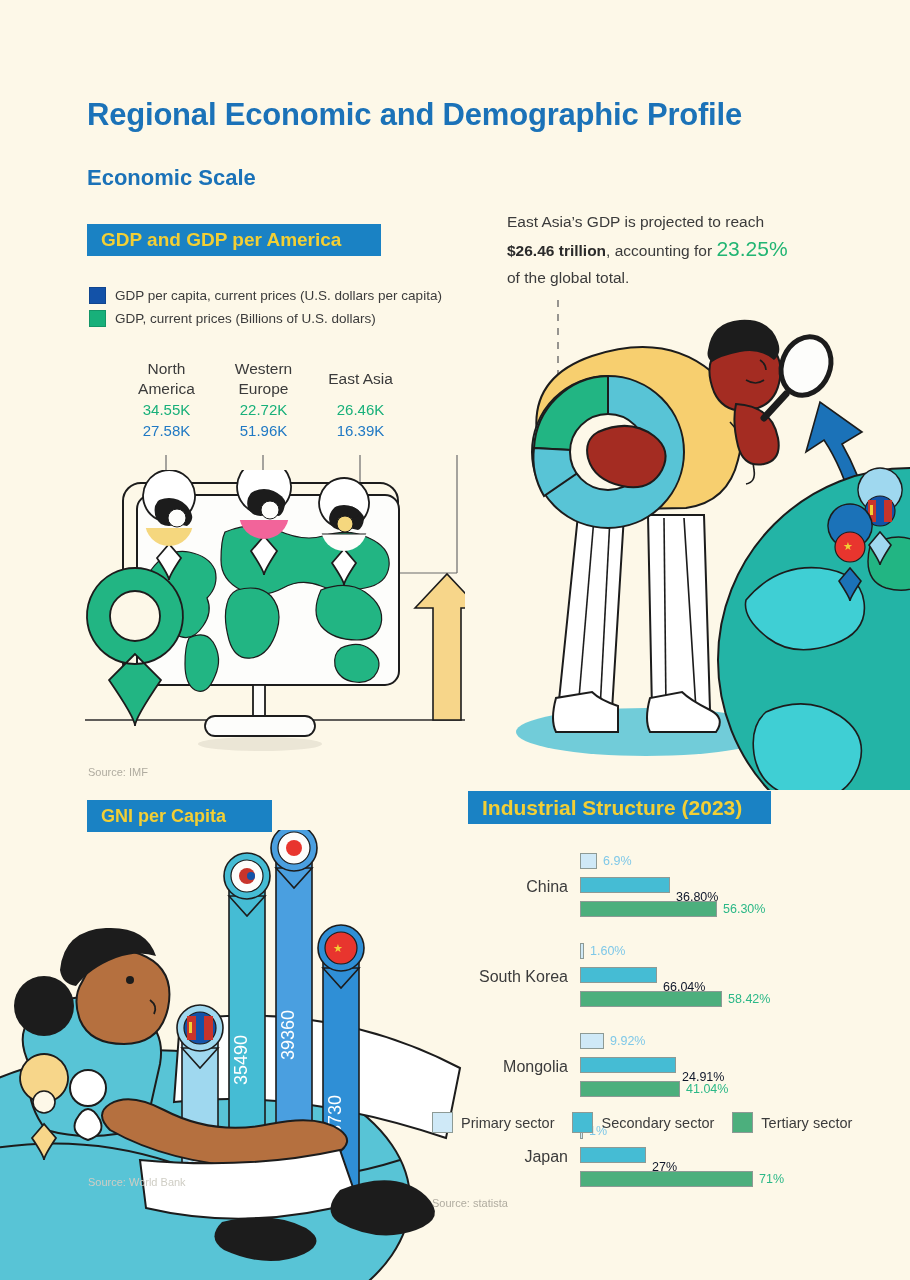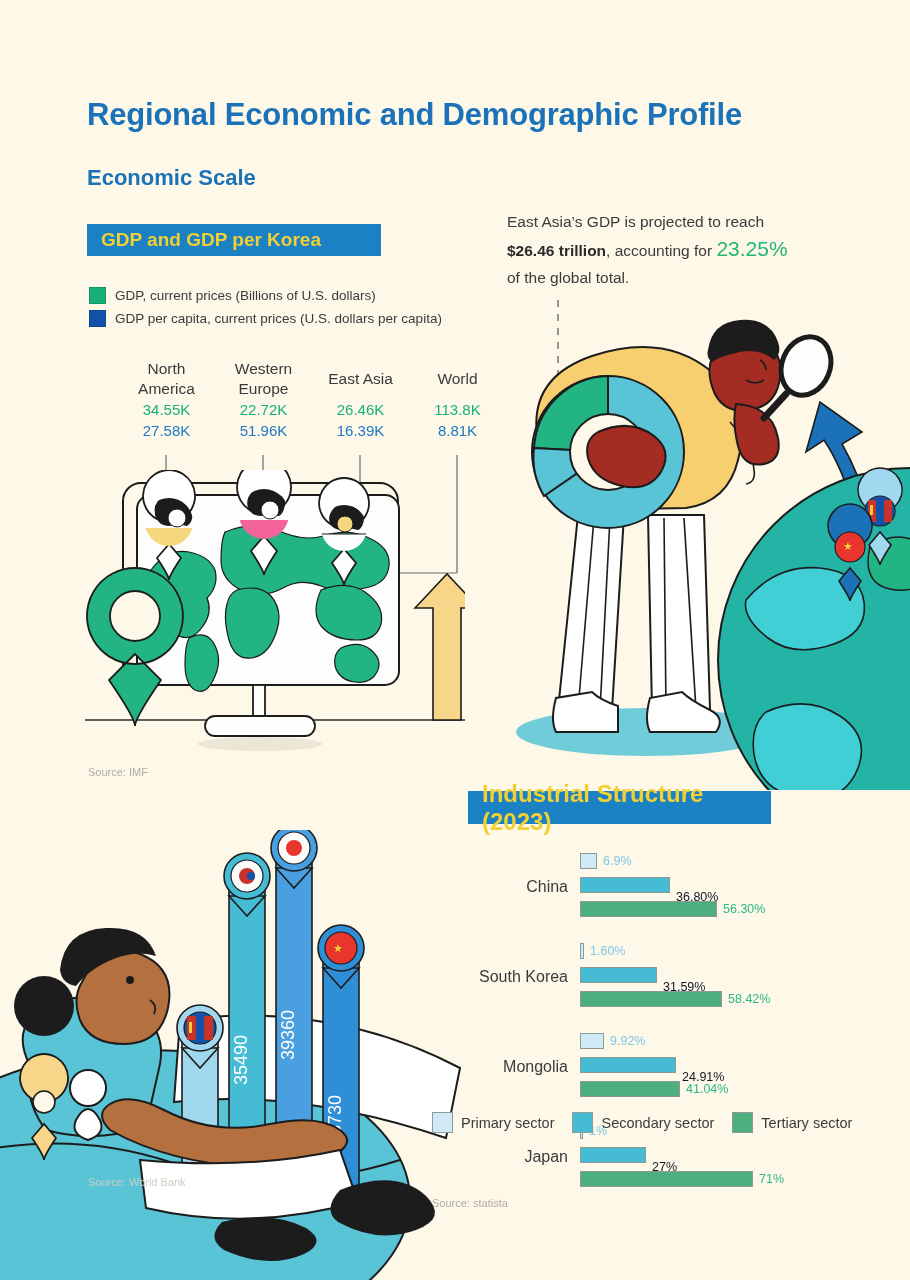--- a/index.html
+++ b/index.html
@@ -23,21 +23,21 @@
 
   
   .banner{
     position:absolute;background:#1a82c4;
     color:#f2cf35;font-weight:bold;
     display:flex;align-items:center;padding:0 14px;
     box-sizing:border-box;
   }
   #banner-gdp{left:87px;top:224px;width:294px;height:32px;font-size:19px;}
   #banner-gni{left:87px;top:800px;width:185px;height:32px;font-size:18px;}
-  #banner-ind{left:468px;top:791px;width:303px;height:33px;font-size:24px;}
+  #banner-ind{left:468px;top:791px;width:303px;height:33px;font-size:21px;}
 
   
   .callout{
     position:absolute;left:507px;top:208px;width:350px;
     font-size:15.5px;color:#3b3b3b;line-height:27px;
   }
   .callout b{color:#2b2b2b;}
   .pct-green{color:#22b573;font-size:21px;}
 
   
@@ -88,61 +88,57 @@
   svg{display:block;}
 </style>
 </head>
 <body>
 
 <div class="page">
 
   <div class="main-title">Regional Economic and Demographic Profile</div>
   <div class="section-title">Economic Scale</div>
 
-  <div class="banner" id="banner-gdp">GDP and GDP per Korea</div>
+  <div class="banner" id="banner-gdp">GDP and GDP per America</div>
+  <div class="banner" id="banner-gni">GNI per Capita</div>
   <div class="banner" id="banner-ind">Industrial Structure (2023)</div>
 
   <div class="callout">
     <span>East Asia’s GDP is projected to reach</span><br>
     <b>$26.46 trillion</b><span>, accounting for </span><span class="pct-green">23.25%</span><br>
     <span>of the global total.</span>
   </div>
 
   <div class="legend-gdp">
     <div class="lg-row">
+      <span class="lg-sw" style="background:#1352a8"></span>
+      <span class="lg-txt">GDP per capita, current prices (U.S. dollars per capita)</span>
+    </div>
+    <div class="lg-row">
       <span class="lg-sw" style="background:#18b07a"></span>
       <span class="lg-txt">GDP, current prices (Billions of U.S. dollars)</span>
-    </div>
-    <div class="lg-row">
-      <span class="lg-sw" style="background:#1352a8"></span>
-      <span class="lg-txt">GDP per capita, current prices (U.S. dollars per capita)</span>
     </div>
   </div>
 
   <div class="gdp-table">
     <div class="gdp-cols">
       <div class="gdp-col">
         <div class="gdp-name">North America</div>
         <div class="gdp-v1">34.55K</div>
         <div class="gdp-v2">27.58K</div>
       </div>
       <div class="gdp-col">
         <div class="gdp-name">Western Europe</div>
         <div class="gdp-v1">22.72K</div>
         <div class="gdp-v2">51.96K</div>
       </div>
       <div class="gdp-col">
         <div class="gdp-name">East Asia</div>
         <div class="gdp-v1">26.46K</div>
         <div class="gdp-v2">16.39K</div>
-      </div>
-      <div class="gdp-col">
-        <div class="gdp-name">World</div>
-        <div class="gdp-v1">113.8K</div>
-        <div class="gdp-v2">8.81K</div>
       </div>
     </div>
   </div>
 
   <svg class="illu" style="left:118px;top:455px;" width="400" height="130" viewBox="0 0 400 130">
     <line x1="48" y1="0" x2="48" y2="96" stroke="#6b6b6b" stroke-width="1.2"></line>
     <line x1="145" y1="0" x2="145" y2="96" stroke="#6b6b6b" stroke-width="1.2"></line>
     <line x1="242" y1="0" x2="242" y2="96" stroke="#6b6b6b" stroke-width="1.2"></line>
     <line x1="339" y1="0" x2="339" y2="118" stroke="#6b6b6b" stroke-width="1.2"></line>
     <line x1="339" y1="118" x2="260" y2="118" stroke="#6b6b6b" stroke-width="1.2"></line>
@@ -390,21 +386,21 @@
 
     <div class="ind-group">
       <div class="ind-label">South Korea</div>
       <div class="ind-bars">
         <div class="ind-bar-row">
           <div class="ind-bar" style="background:#cfe9f7;width:4px"></div>
           <span class="ind-val v-primary">1.60%</span>
         </div>
         <div class="ind-bar-row">
           <div class="ind-bar" style="background:#45bcd4;width:77px"></div>
-          <span class="ind-val v-secondary">31.59%</span>
+          <span class="ind-val v-secondary">66.04%</span>
         </div>
         <div class="ind-bar-row">
           <div class="ind-bar" style="background:#4caf7d;width:142px"></div>
           <span class="ind-val v-tertiary">58.42%</span>
         </div>
       </div>
     </div>
 
     <div class="ind-group">
       <div class="ind-label">Mongolia</div>

